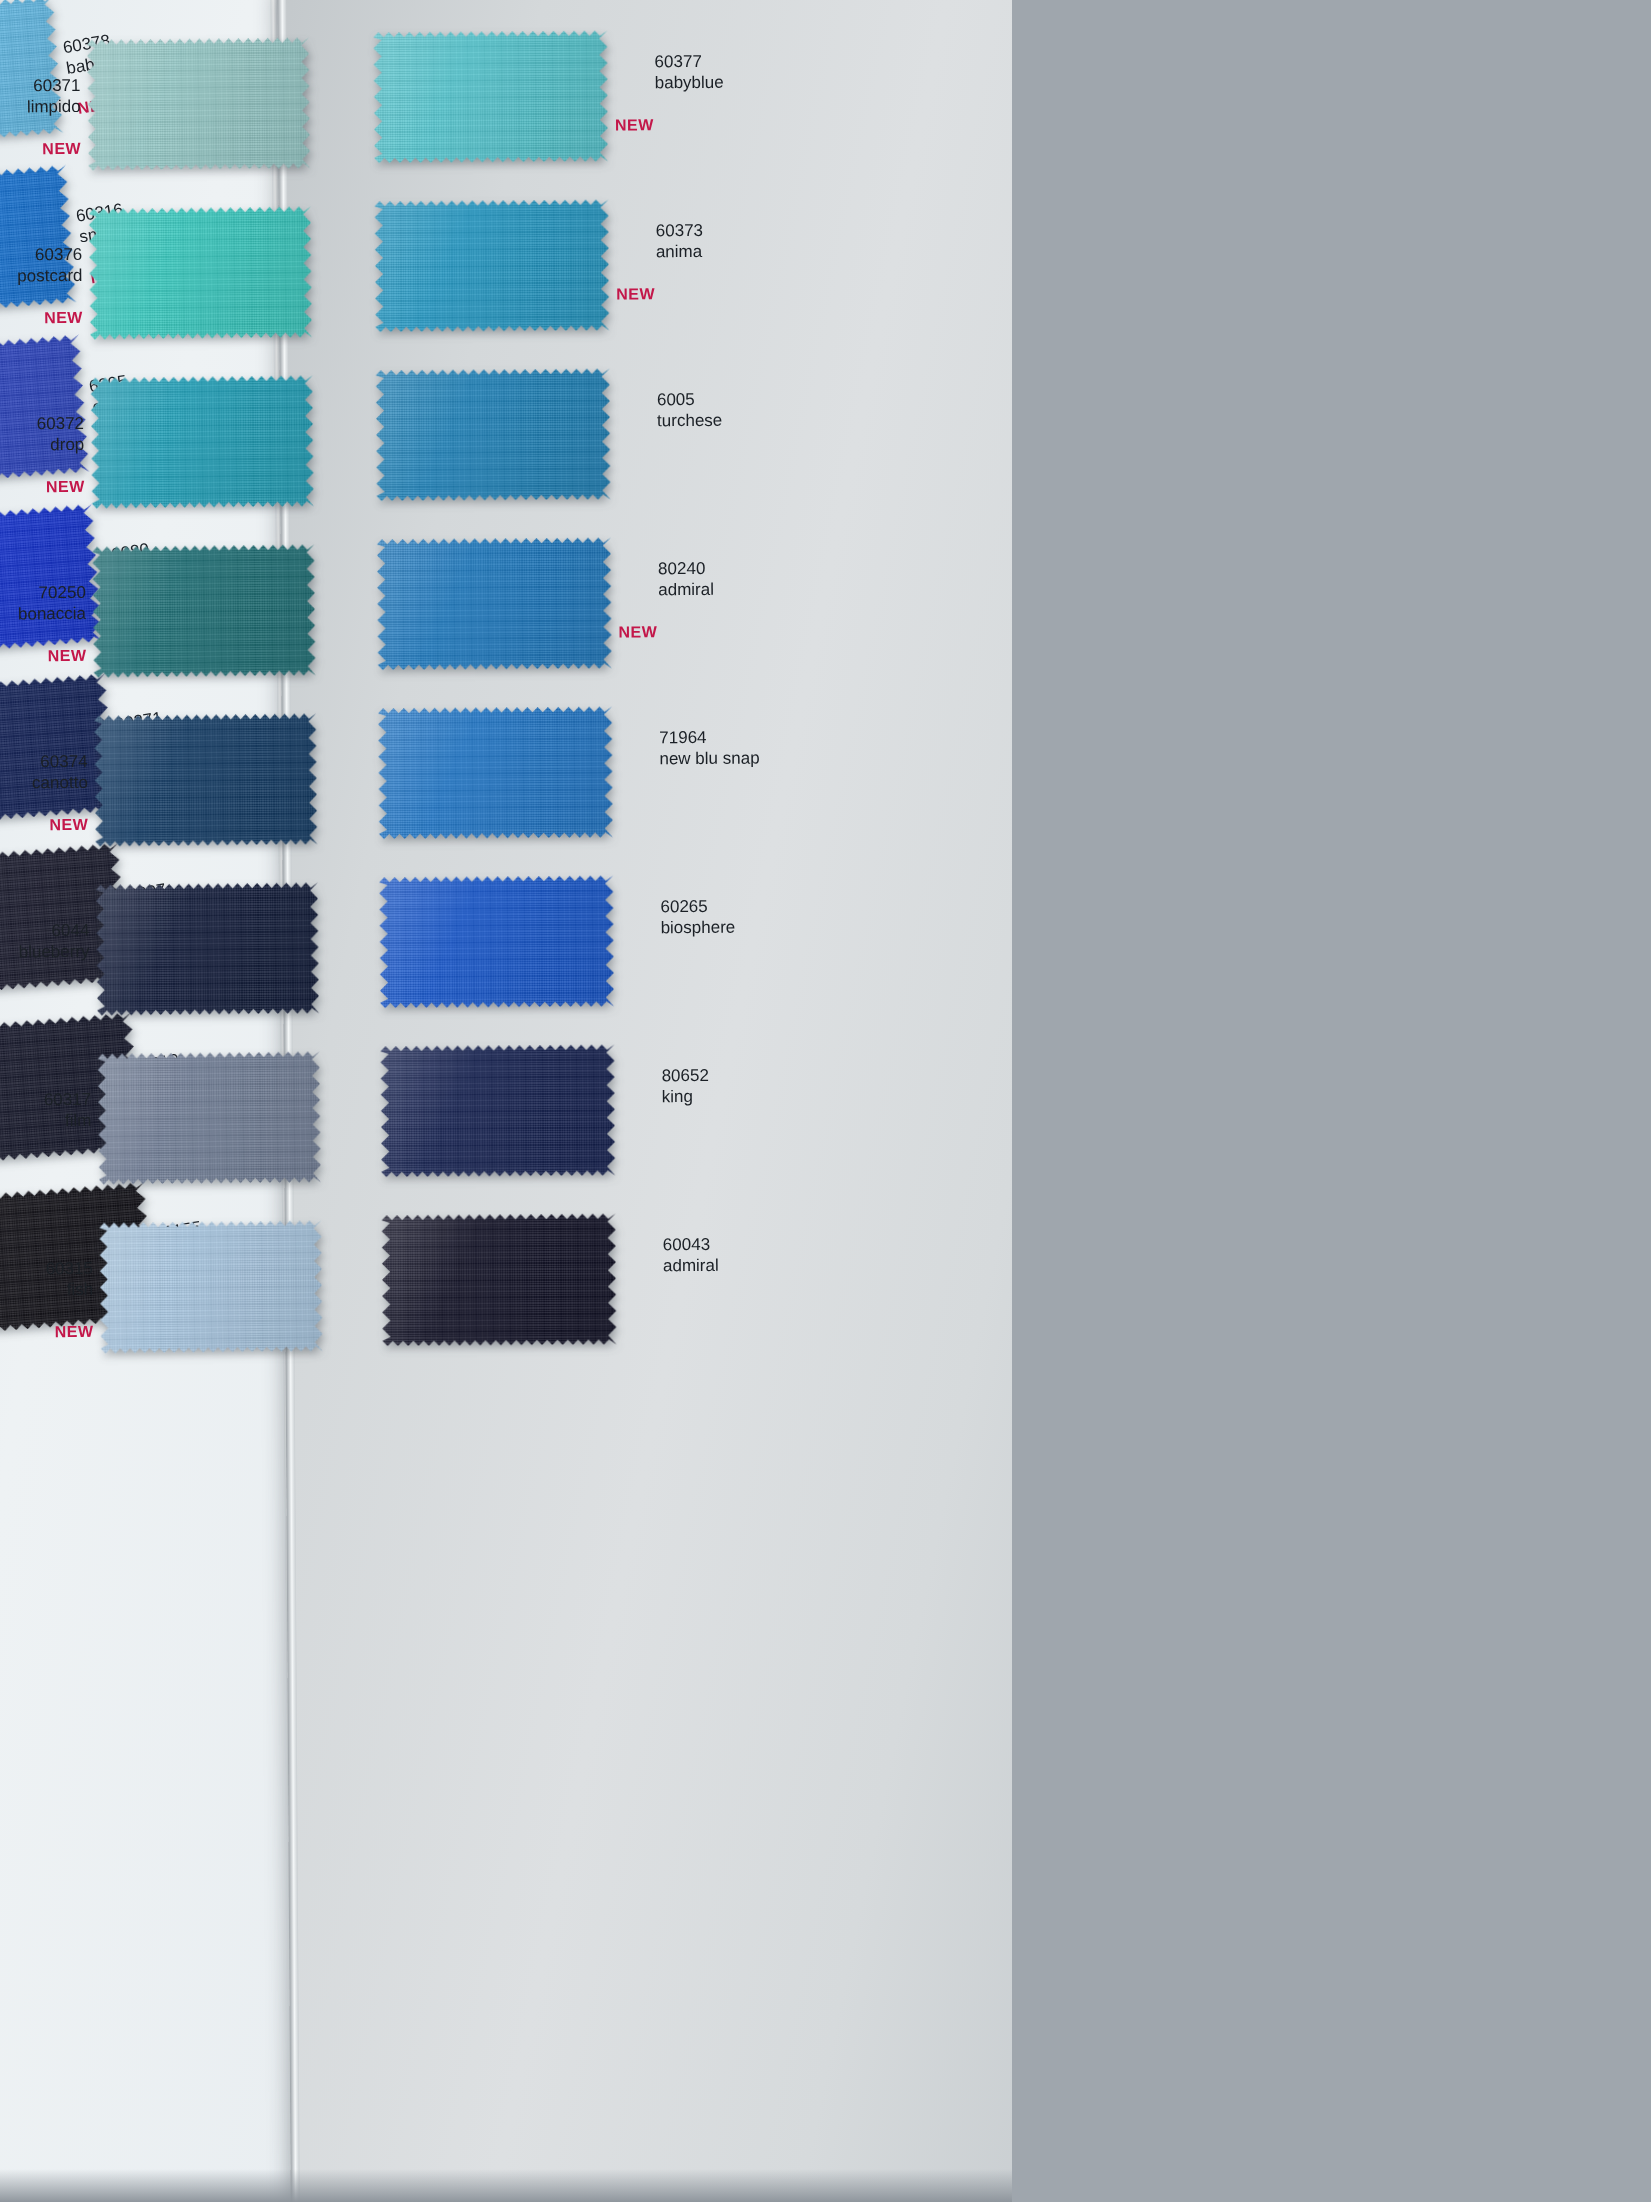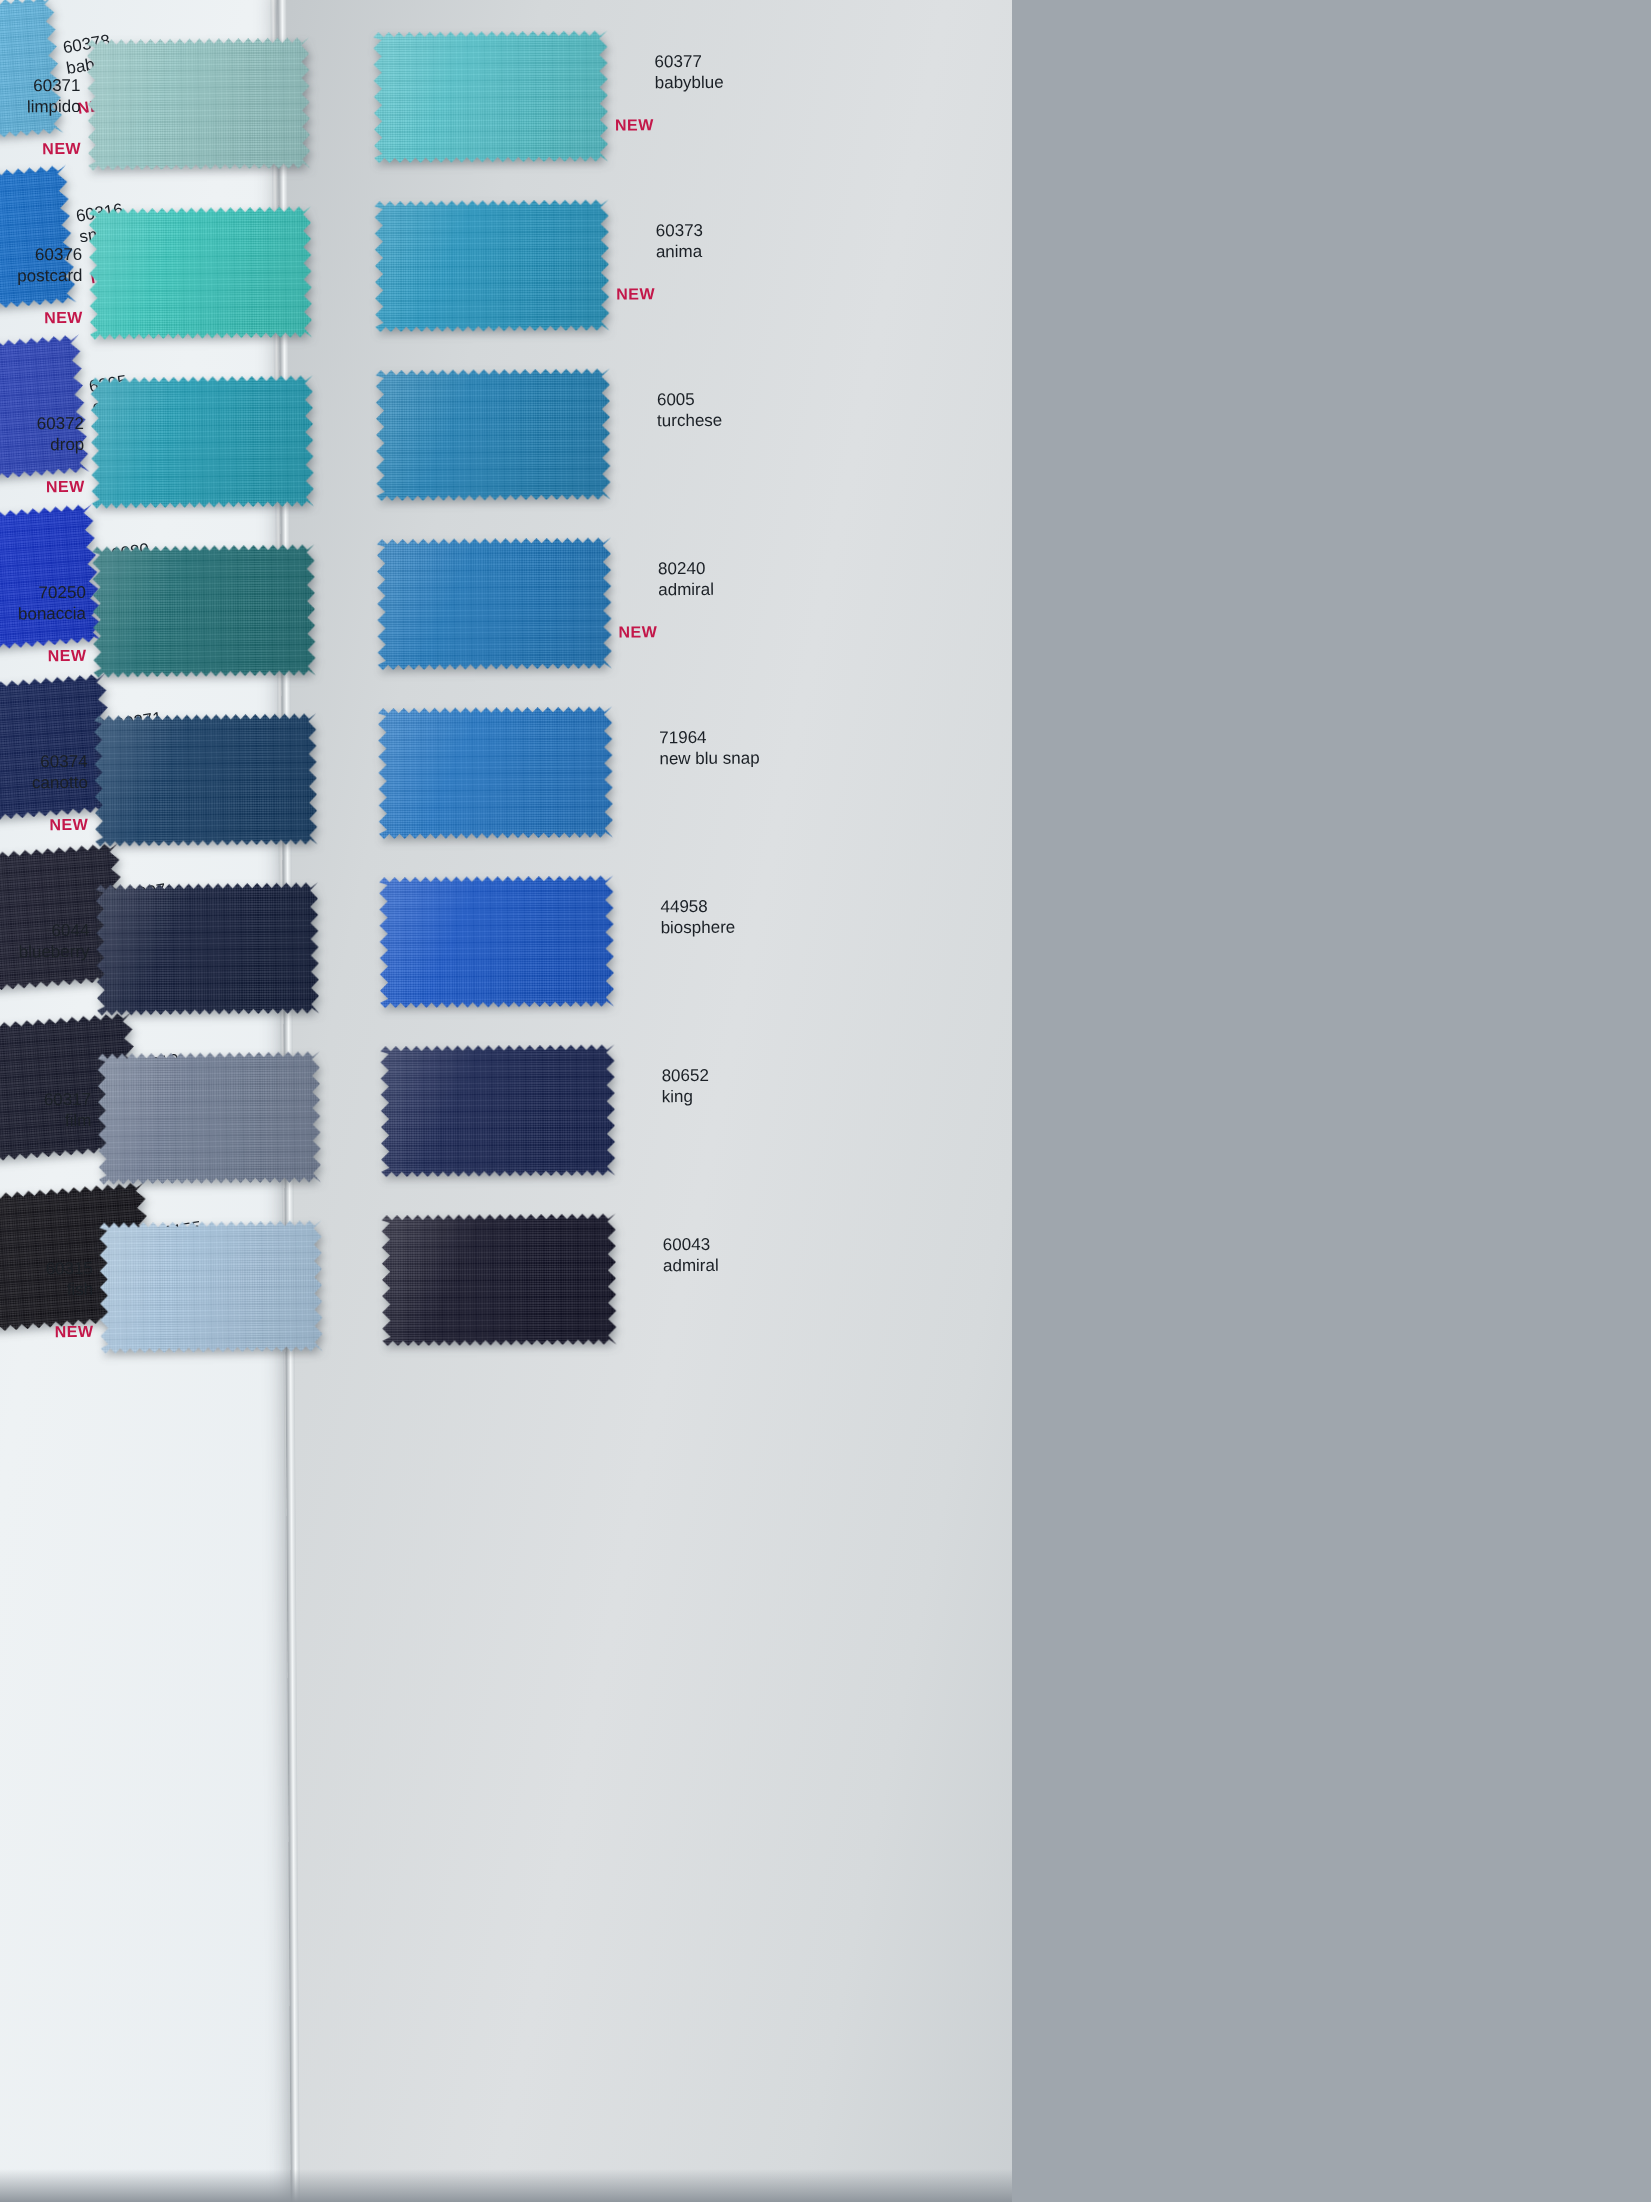--- a/index.html
+++ b/index.html
@@ -370,21 +370,21 @@
         <div class="label">
           <span class="code">71964</span>
           <span class="name">new blu snap</span>
         </div>
       </div>
       <div class="entry">
         <div class="swatch" title="60265 biosphere">
           <div class="swatch-inner" style="background: rgb(21, 84, 200);"></div>
         </div>
         <div class="label">
-          <span class="code">44958</span>
+          <span class="code">60265</span>
           <span class="name">biosphere</span>
         </div>
       </div>
       <div class="entry">
         <div class="swatch" title="60351 king">
           <div class="swatch-inner" style="background: rgb(20, 32, 79);"></div>
         </div>
         <div class="label">
           <span class="code">80652</span>
           <span class="name">king</span>

